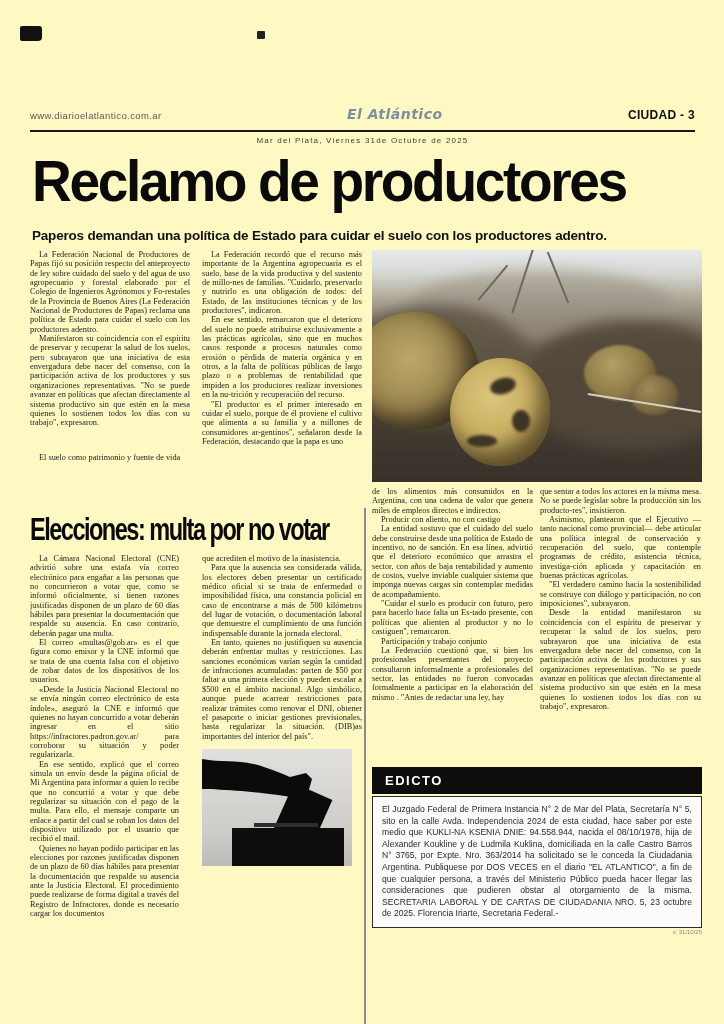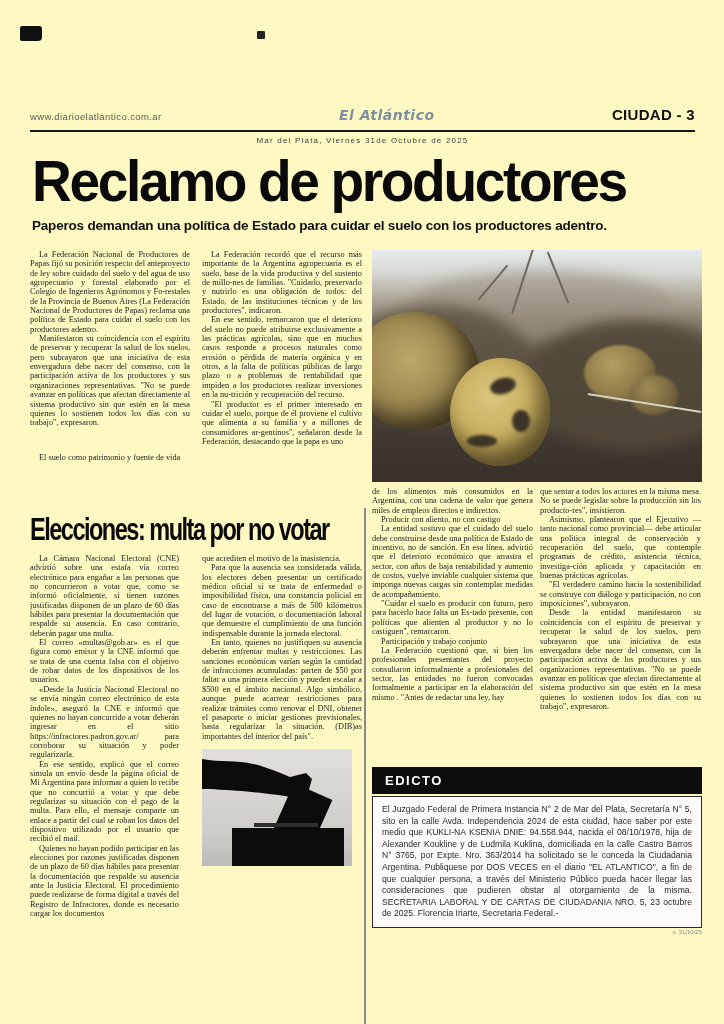--- a/index.html
+++ b/index.html
@@ -5,29 +5,29 @@
   html,body{margin:0;padding:0;background:#e9e7e2;}
   .page{position:relative;width:724px;height:1024px;margin:0 auto;background:#fef9c3;overflow:hidden;
         font-family:"Liberation Serif",serif;color:#1c1c1c;}
   
   .mark1{position:absolute;left:20px;top:26px;width:22px;height:15px;background:#111;border-radius:2px 3px 4px 2px;}
   .mark2{position:absolute;left:257px;top:31px;width:8px;height:8px;background:#222;border-radius:1px;}
   
   .header{position:absolute;left:30px;top:106px;width:665px;display:flex;align-items:baseline;justify-content:space-between;}
   .site-url{font-family:"Liberation Sans",sans-serif;font-size:9.5px;color:#5a5a5a;letter-spacing:.4px;}
   .masthead{font-family:"DejaVu Sans",sans-serif;font-style:italic;font-weight:bold;font-size:14px;color:#7e8fa0;letter-spacing:.5px;}
-  .section-label{font-family:"Liberation Sans",sans-serif;font-weight:900;font-size:15px;color:#0f0f0f;letter-spacing:.3px;}
+  .section-label{font-family:"Liberation Sans",sans-serif;font-weight:900;font-size:12px;color:#0f0f0f;letter-spacing:.3px;}
   .top-rule{position:absolute;left:30px;top:130px;width:665px;height:2px;background:#161616;}
   .dateline{position:absolute;left:30px;top:136px;width:665px;text-align:center;
             font-family:"Liberation Sans",sans-serif;font-size:8px;color:#3d3d3d;letter-spacing:1.2px;}
   
   .headline1{position:absolute;left:32px;top:150px;width:690px;
              font-family:"Liberation Sans",sans-serif;font-weight:bold;font-size:58px;line-height:62px;
              letter-spacing:-2.5px;color:#0a0a0a;transform:scaleX(.95);transform-origin:left center;white-space:nowrap;}
-  .subhead{position:absolute;left:32px;top:218px;width:665px;
+  .subhead{position:absolute;left:32px;top:228px;width:665px;
            font-family:"Liberation Sans",sans-serif;font-weight:bold;font-size:13.5px;letter-spacing:-.2px;color:#111;}
   
   .content{position:absolute;left:30px;top:250px;width:665px;display:flex;}
   .body-col{font-size:8.3px;line-height:9.35px;text-align:justify;hyphens:auto;}
   .body-col p{margin:0;text-indent:9px;}
   .cont p:first-child{text-indent:0;}
   
   .left-region{width:332px;}
   .art1-left{display:flex;gap:12px;height:252px;overflow:hidden;}
   .art1-left .body-col{width:162px;}

